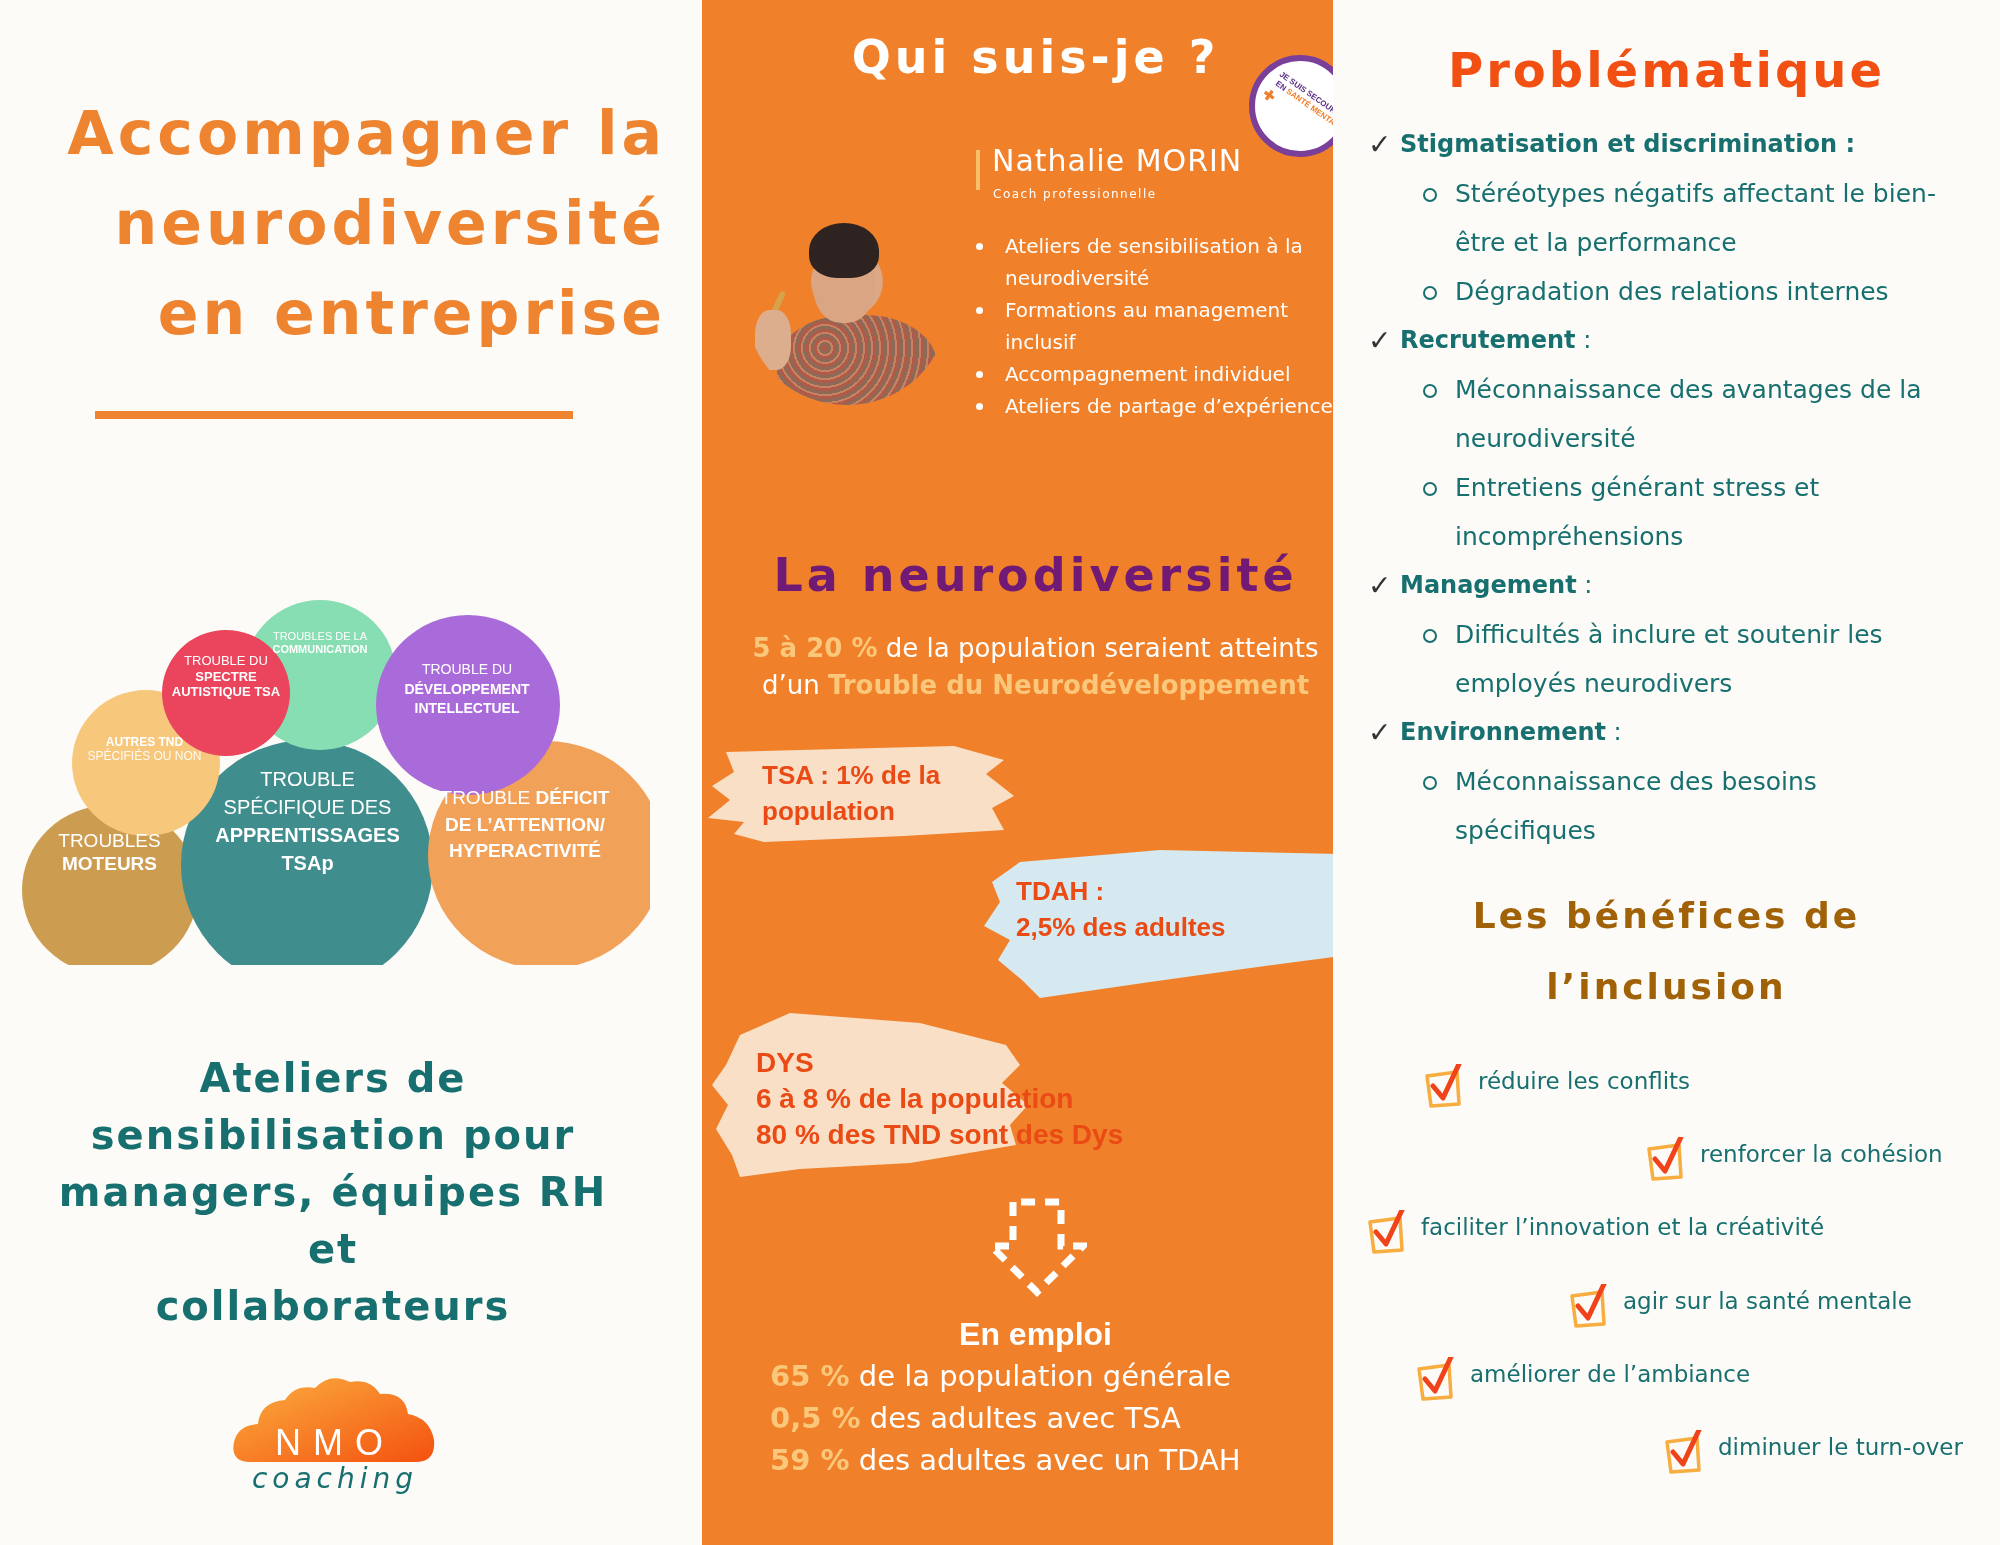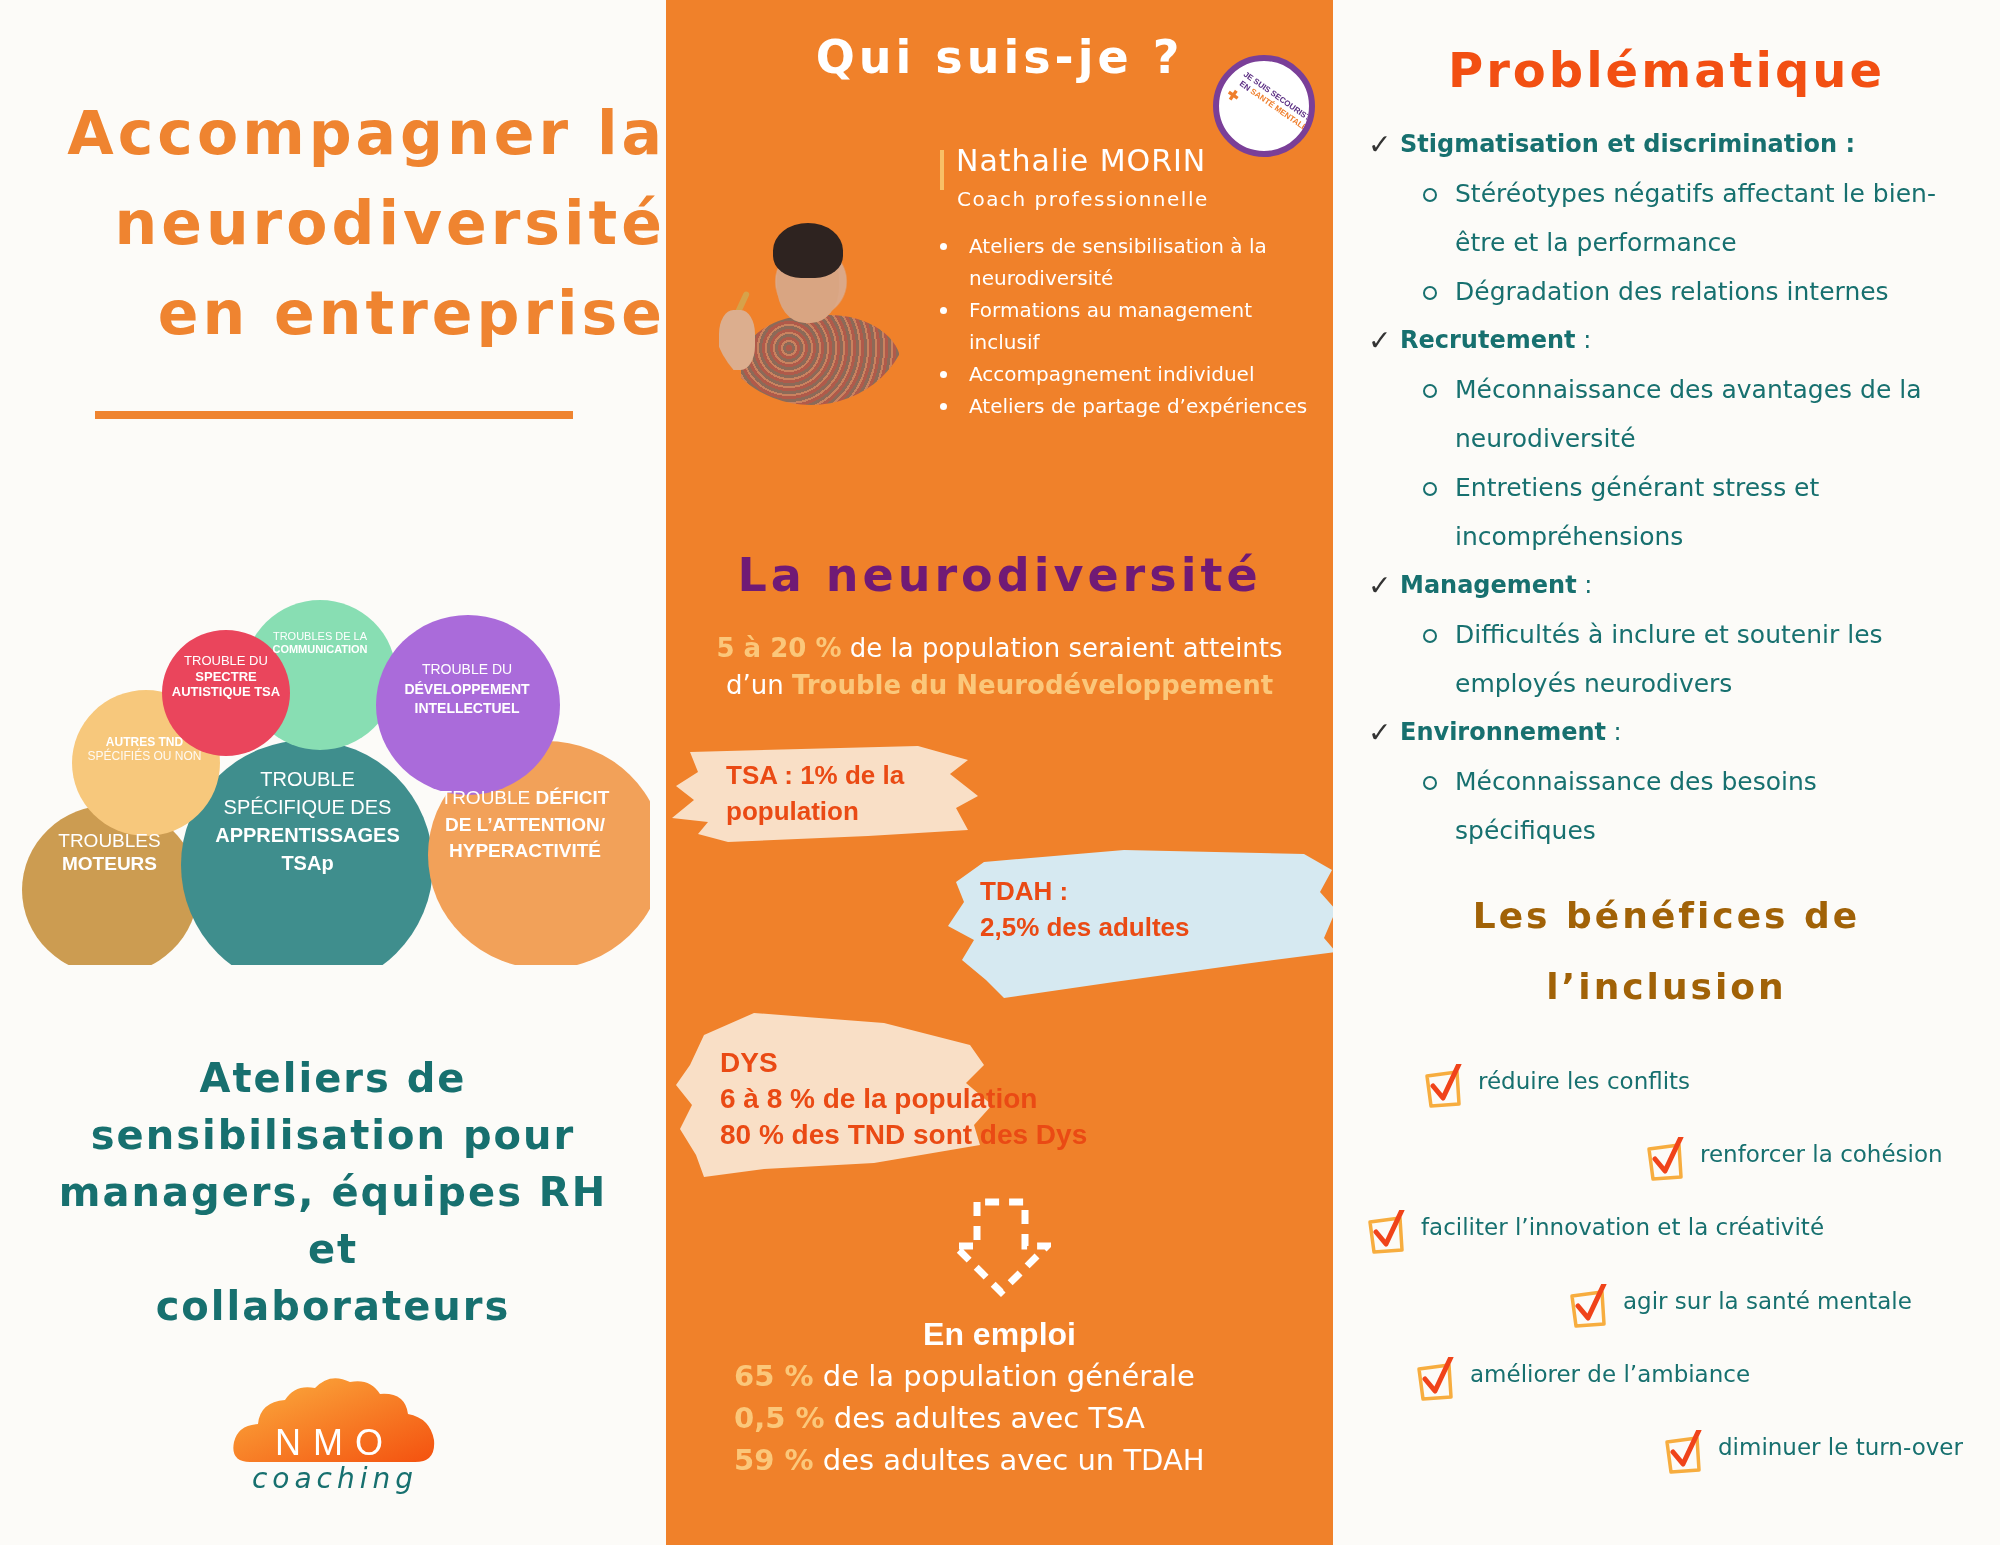--- a/index.html
+++ b/index.html
@@ -2,21 +2,21 @@
 <html><head>
 <meta charset="utf-8">
 <style>
   * { box-sizing: border-box; margin: 0; padding: 0; }
   html, body { width: 2000px; height: 1545px; overflow: hidden; background: #fcfbf8; }
   body { position: relative; font-family: "DejaVu Sans", sans-serif; }
   .abs { position: absolute; }
 
   
   .col-left  { left: 0; top: 0; width: 666px; height: 1545px; background: #fcfbf8; }
-  .col-mid   { left: 666px; top: 0; width: 796px; height: 1545px; background: #f0812a; overflow: hidden; }
+  .col-mid   { left: 702px; top: 0; width: 796px; height: 1545px; background: #f0812a; overflow: hidden; }
   .col-right { left: 1333px; top: 0; width: 667px; height: 1545px; background: #fcfbf8; }
 
   
   .main-title { position: absolute; left: 0; width: 666px; top: 88px; text-align: right;
     color: #ef8430; font-weight: bold; font-size: 60px; line-height: 90px; letter-spacing: 4px; }
   .title-rule { position: absolute; left: 95px; top: 411px; width: 478px; height: 8px; background: #ef8430; }
 
   .venn { position: absolute; left: 20px; top: 565px; width: 630px; height: 400px; }
   .venn-label { position: absolute; color: #fff; text-align: center; font-family: "Liberation Sans", sans-serif; line-height: 1.2; }
   .venn-label b { font-weight: bold; }
@@ -33,21 +33,21 @@
   
   .qui-title { position: absolute; left: 0; width: 667px; top: 30px; text-align: center; color: #fff;
     font-weight: bold; font-size: 46px; letter-spacing: 4px; }
   .badge { position: absolute; left: 547px; top: 55px; width: 102px; height: 102px; border-radius: 50%;
     background: #fff; border: 6px solid #7a3f98; overflow: hidden; }
   .badge-text { position: absolute; left: 8px; top: 30px; width: 90px; transform: rotate(35deg);
     font-family: "Liberation Sans", sans-serif; font-size: 8px; font-weight: bold; color: #5a2d82; line-height: 10px; text-align: center; }
   .badge-text .o { color: #ef7f2d; }
   .name-bar { position: absolute; left: 274px; top: 150px; width: 4px; height: 40px; background: #f8c067; }
   .name { position: absolute; left: 290px; top: 143px; color: #fff; font-family: "DejaVu Sans", sans-serif; font-size: 30px; letter-spacing: 1px; }
-  .role { position: absolute; left: 291px; top: 187px; color: #fff; font-family: "DejaVu Sans", sans-serif; font-size: 20px; letter-spacing: 1.5px; }
+  .role { position: absolute; left: 291px; top: 187px; color: #fff; font-family: "DejaVu Sans", sans-serif; font-size: 12px; letter-spacing: 1.5px; }
   .photo { position: absolute; left: 45px; top: 215px; width: 200px; height: 190px; border-radius: 50%; overflow: hidden;
     background: radial-gradient(circle at 50% 35%, #dba888 0 22%, transparent 23%), #f0812a; }
   .photo .hair { position: absolute; left: 62px; top: 8px; width: 70px; height: 55px; border-radius: 50% 50% 40% 40%; background: #2e2320; }
   .photo .face { position: absolute; left: 66px; top: 28px; width: 62px; height: 80px; border-radius: 45%; background: #d9a582; }
   .photo .body { position: absolute; left: 30px; top: 100px; width: 160px; height: 110px; border-radius: 45% 45% 0 0;
     background: repeating-radial-gradient(circle at 30% 30%, #b05a4a 0 3px, #8c6a58 3px 6px, #c9825f 6px 8px); }
   .photo .hand { position: absolute; left: 8px; top: 95px; width: 36px; height: 60px; border-radius: 40%; background: #dcae8e; }
   .photo .pen { position: absolute; left: 25px; top: 75px; width: 6px; height: 40px; background: #d6a24a; transform: rotate(25deg); border-radius: 3px; }
 
   .bullets { position: absolute; left: 270px; top: 230px; width: 380px; list-style: none; color: #fff;

